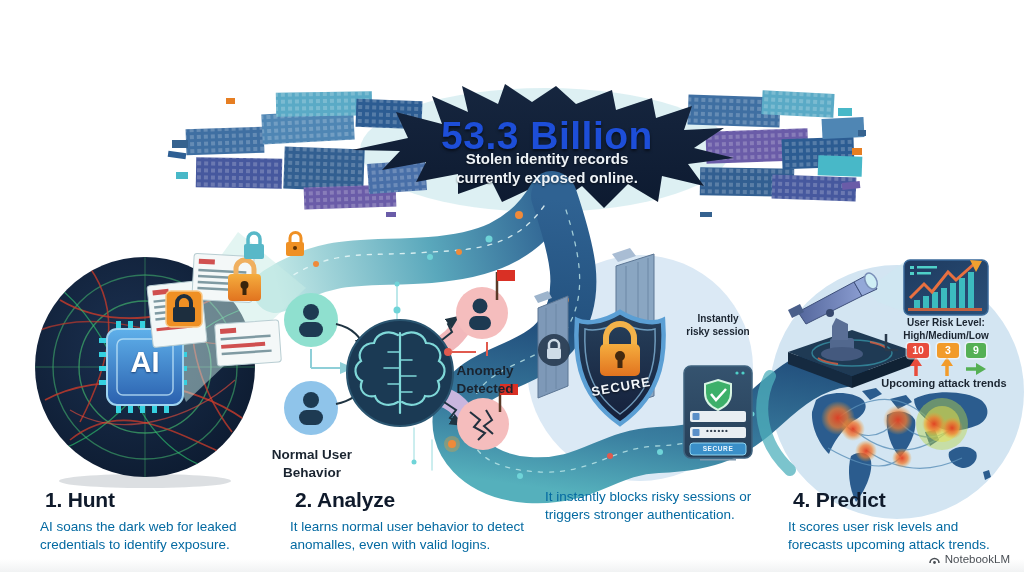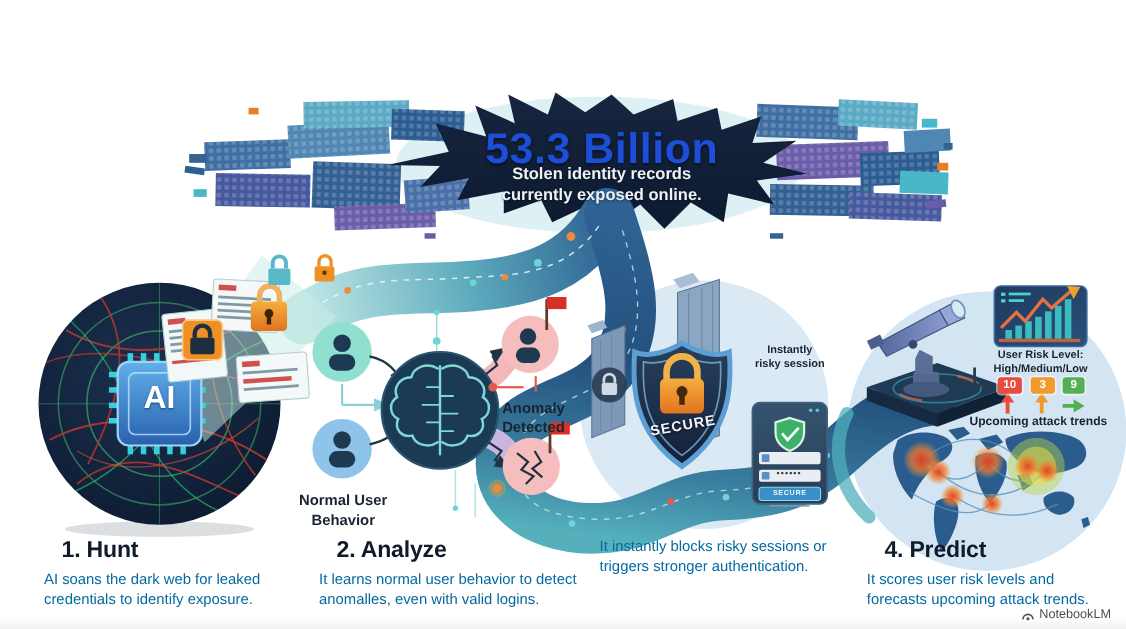--- a/index.html
+++ b/index.html
@@ -25,21 +25,21 @@
   .btn-label{left:690px;top:443px;width:56px;text-align:center;font-size:6.5px;font-weight:700;
         color:#eaf6ff;letter-spacing:.6px;line-height:12px;}
   .risk-title{left:888px;top:316px;width:116px;font-size:10px;}
   .risk-box{top:343px;height:15px;text-align:center;font-size:10.5px;font-weight:700;color:#fff;
         border-radius:3px;line-height:15px;box-shadow:0 0 0 1.5px rgba(255,255,255,.55);}
   .risk-high{left:907px;width:22px;background:#e84c3c;}
   .risk-med{left:937px;width:22px;background:#f29b2a;}
   .risk-low{left:966px;width:20px;background:#55b054;}
   .trends-label{left:855px;top:376px;width:146px;font-size:11px;margin-left:16px;}
   .step{top:488px;}
-  .step h2{margin:0 0 6px 16px;font-size:21px;font-weight:700;color:#0f1a2b;letter-spacing:-.2px;}
+  .step h2{margin:0 0 6px 5px;font-size:21px;font-weight:700;color:#0f1a2b;letter-spacing:-.2px;}
   .step p{margin:0;font-size:13.5px;line-height:1.32;color:#0369a1;}
   .step1{left:40px;width:198px;}
   .step2{left:290px;width:240px;}
   .step3{left:545px;width:248px;}
   .step4{left:788px;width:228px;}
   .watermark{right:14px;bottom:6px;font-size:11.5px;color:#4a4f55;display:flex;gap:4px;}
   .bottom-strip{left:0;top:559px;width:1024px;height:13px;
         background:linear-gradient(#ffffff, #eceeef);opacity:.75;}
 </style>
 </head>

